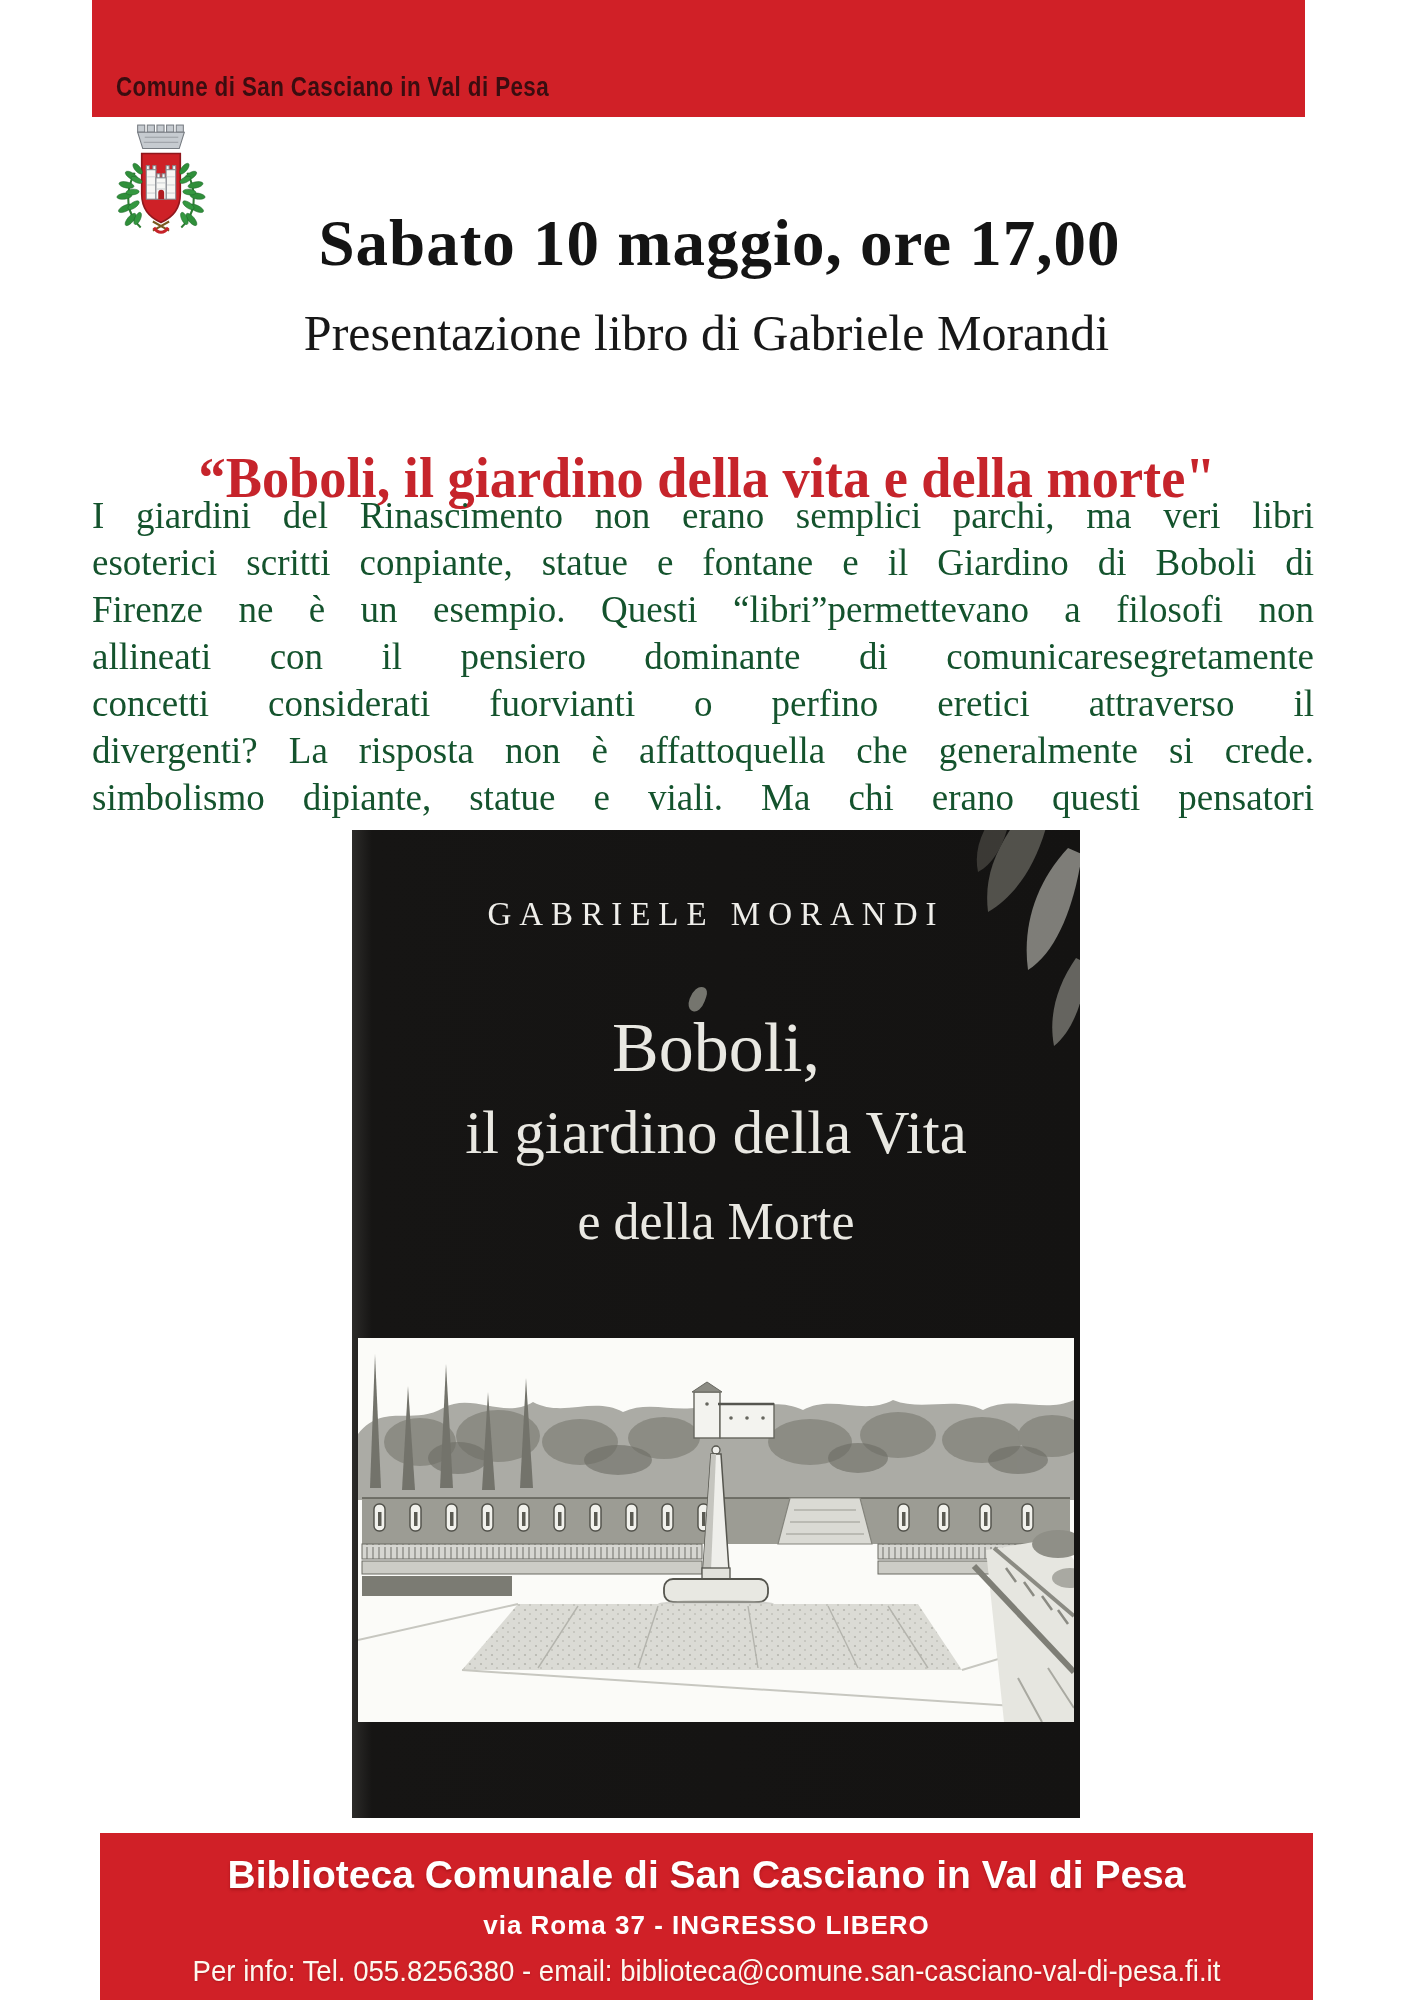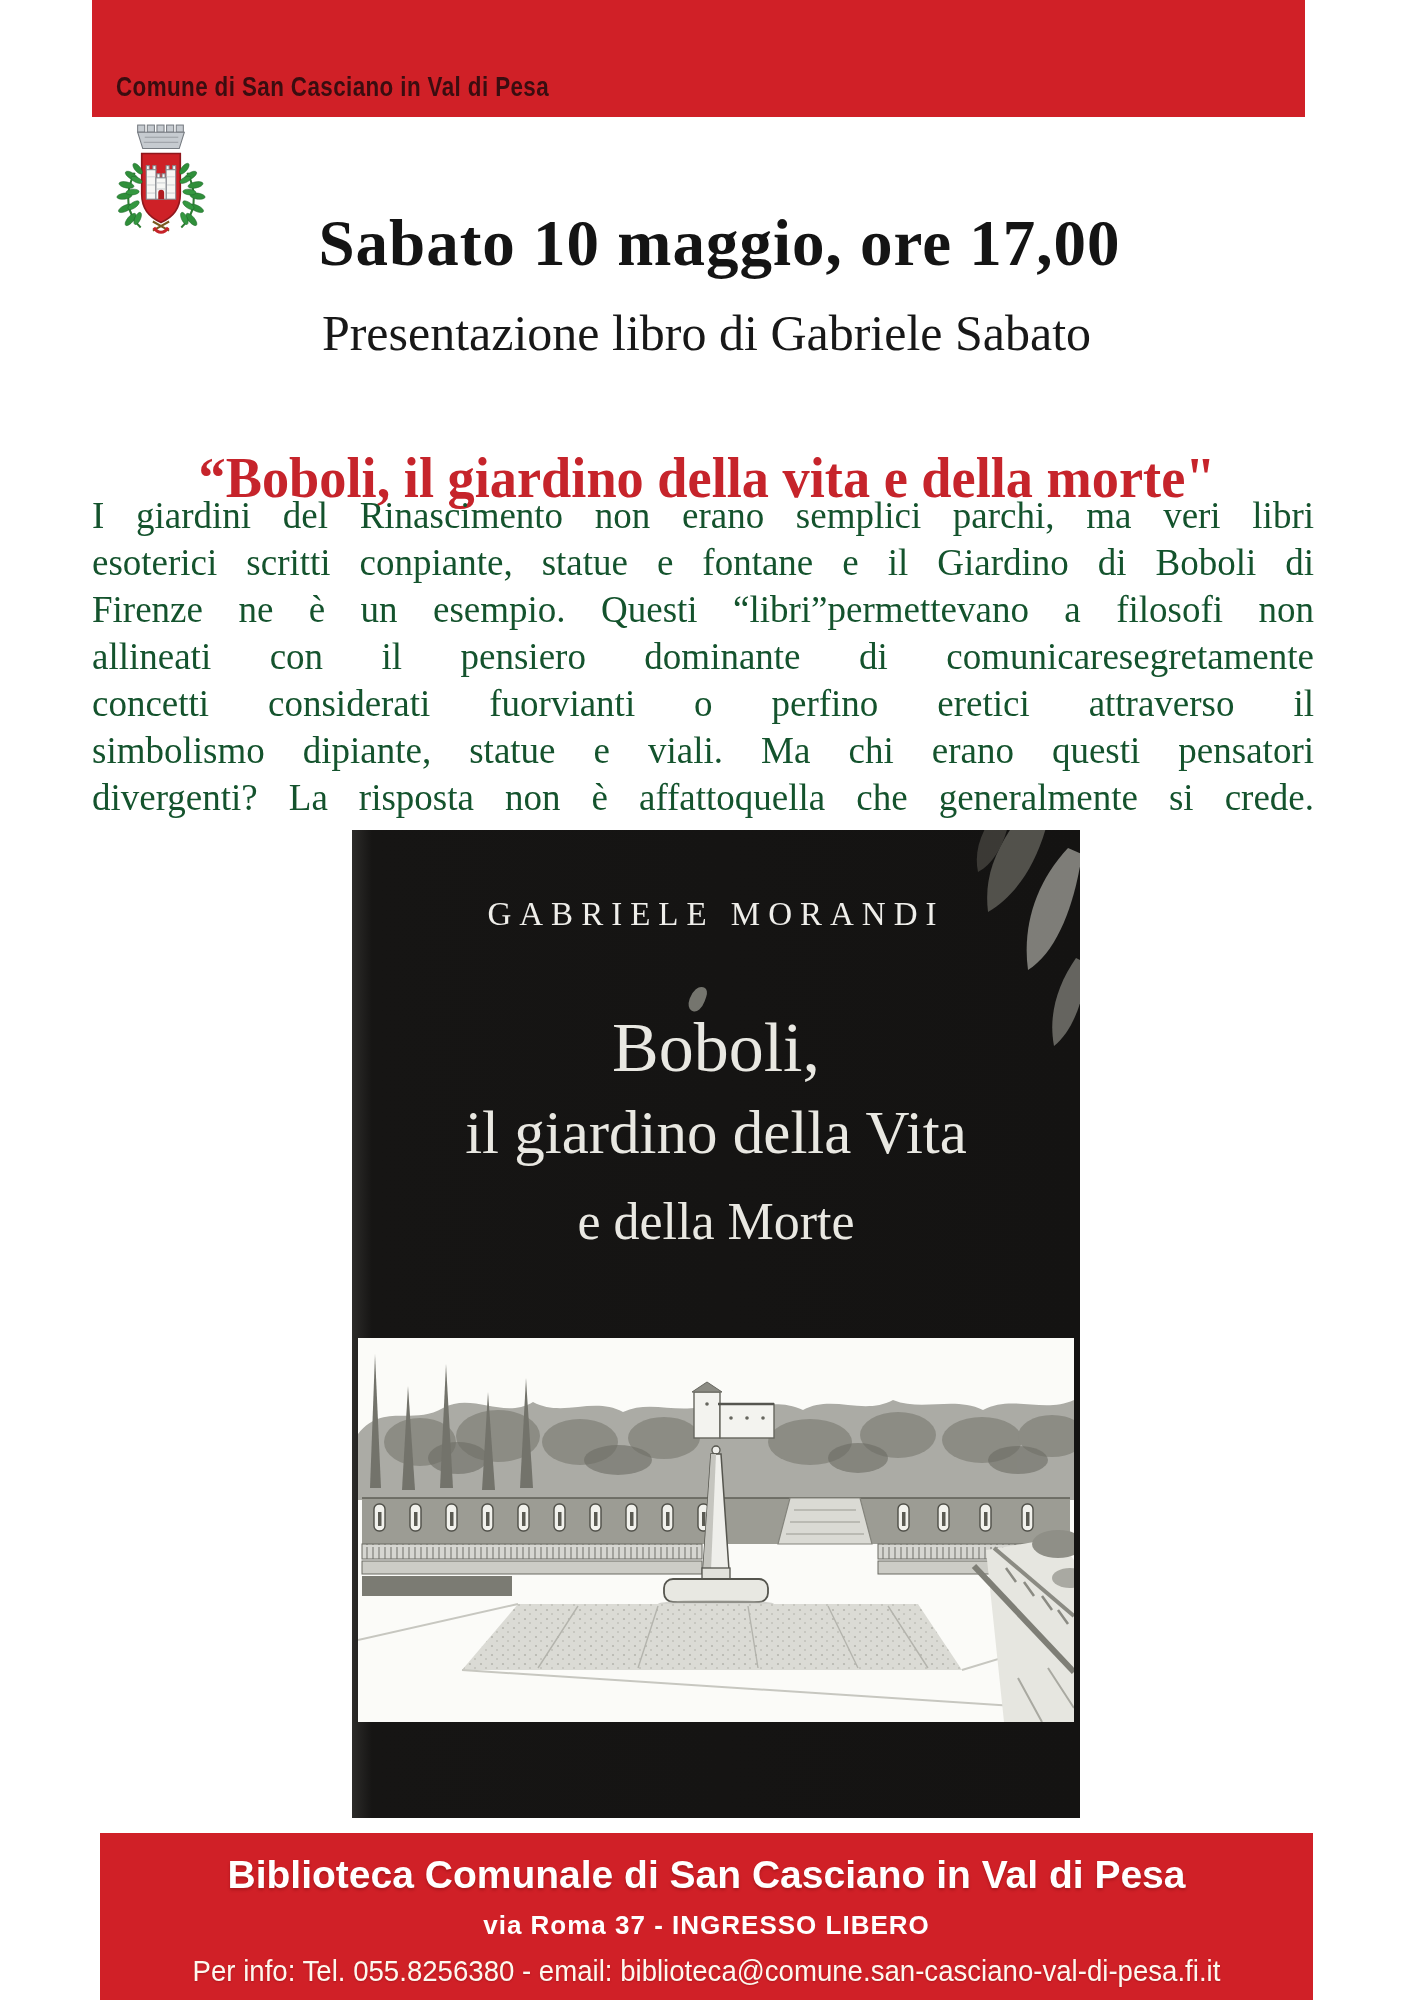--- a/index.html
+++ b/index.html
@@ -104,31 +104,31 @@
           <ellipse cx="22" cy="57" rx="6" ry="2.6" fill="#349840" stroke="#1e672a" stroke-width=".5" transform="rotate(25 22 57)"></ellipse>
         </g>
         <use href="#branchL" transform="translate(92,0) scale(-1,1)"></use>
         <path d="M38,107 L54,98 M54,107 L38,98" stroke="#7a5a20" stroke-width="2"></path>
         <path d="M39,104 C43,110 49,110 53,104" stroke="#c62329" stroke-width="3" fill="none"></path>
       </g>
     </svg>
   </div>
 
   <h1 class="h1">Sabato 10 maggio, ore 17,00</h1>
-  <h2 class="h2">Presentazione libro di Gabriele Sabato</h2>
+  <h2 class="h2">Presentazione libro di Gabriele Morandi</h2>
   <h3 class="h3">“Boboli, il giardino della vita e della morte"</h3>
 
   <div class="para">
     <div class="line">I giardini del Rinascimento non erano semplici parchi, ma veri libri</div>
     <div class="line">esoterici scritti conpiante, statue e fontane e il Giardino di Boboli di</div>
     <div class="line">Firenze ne è un esempio. Questi “libri”permettevano a filosofi non</div>
     <div class="line">allineati con il pensiero dominante di comunicaresegretamente</div>
     <div class="line">concetti considerati fuorvianti o perfino eretici attraverso il</div>
+    <div class="line">divergenti? La risposta non è affattoquella che generalmente si crede.</div>
     <div class="line">simbolismo dipiante, statue e viali. Ma chi erano questi pensatori</div>
-    <div class="line">divergenti? La risposta non è affattoquella che generalmente si crede.</div>
   </div>
 
   <div class="book">
     <svg class="leaves" viewBox="0 0 190 260" xmlns="http://www.w3.org/2000/svg">
       <path d="M128,-12 C104,22 94,48 98,82 C126,66 148,32 158,-10 Z" fill="#55544f" opacity=".95"></path>
       <path d="M178,18 C146,52 132,96 138,140 C166,122 184,78 192,24 Z" fill="#8a8a84" opacity=".9"></path>
       <path d="M186,128 C168,154 158,184 164,216 C184,200 194,168 198,134 Z" fill="#6e6e68" opacity=".9"></path>
       <path d="M104,-16 C90,4 84,22 88,42 C106,32 116,10 120,-14 Z" fill="#3f3e3a" opacity=".9"></path>
     </svg>
     <div class="book-author">GABRIELE MORANDI</div>

